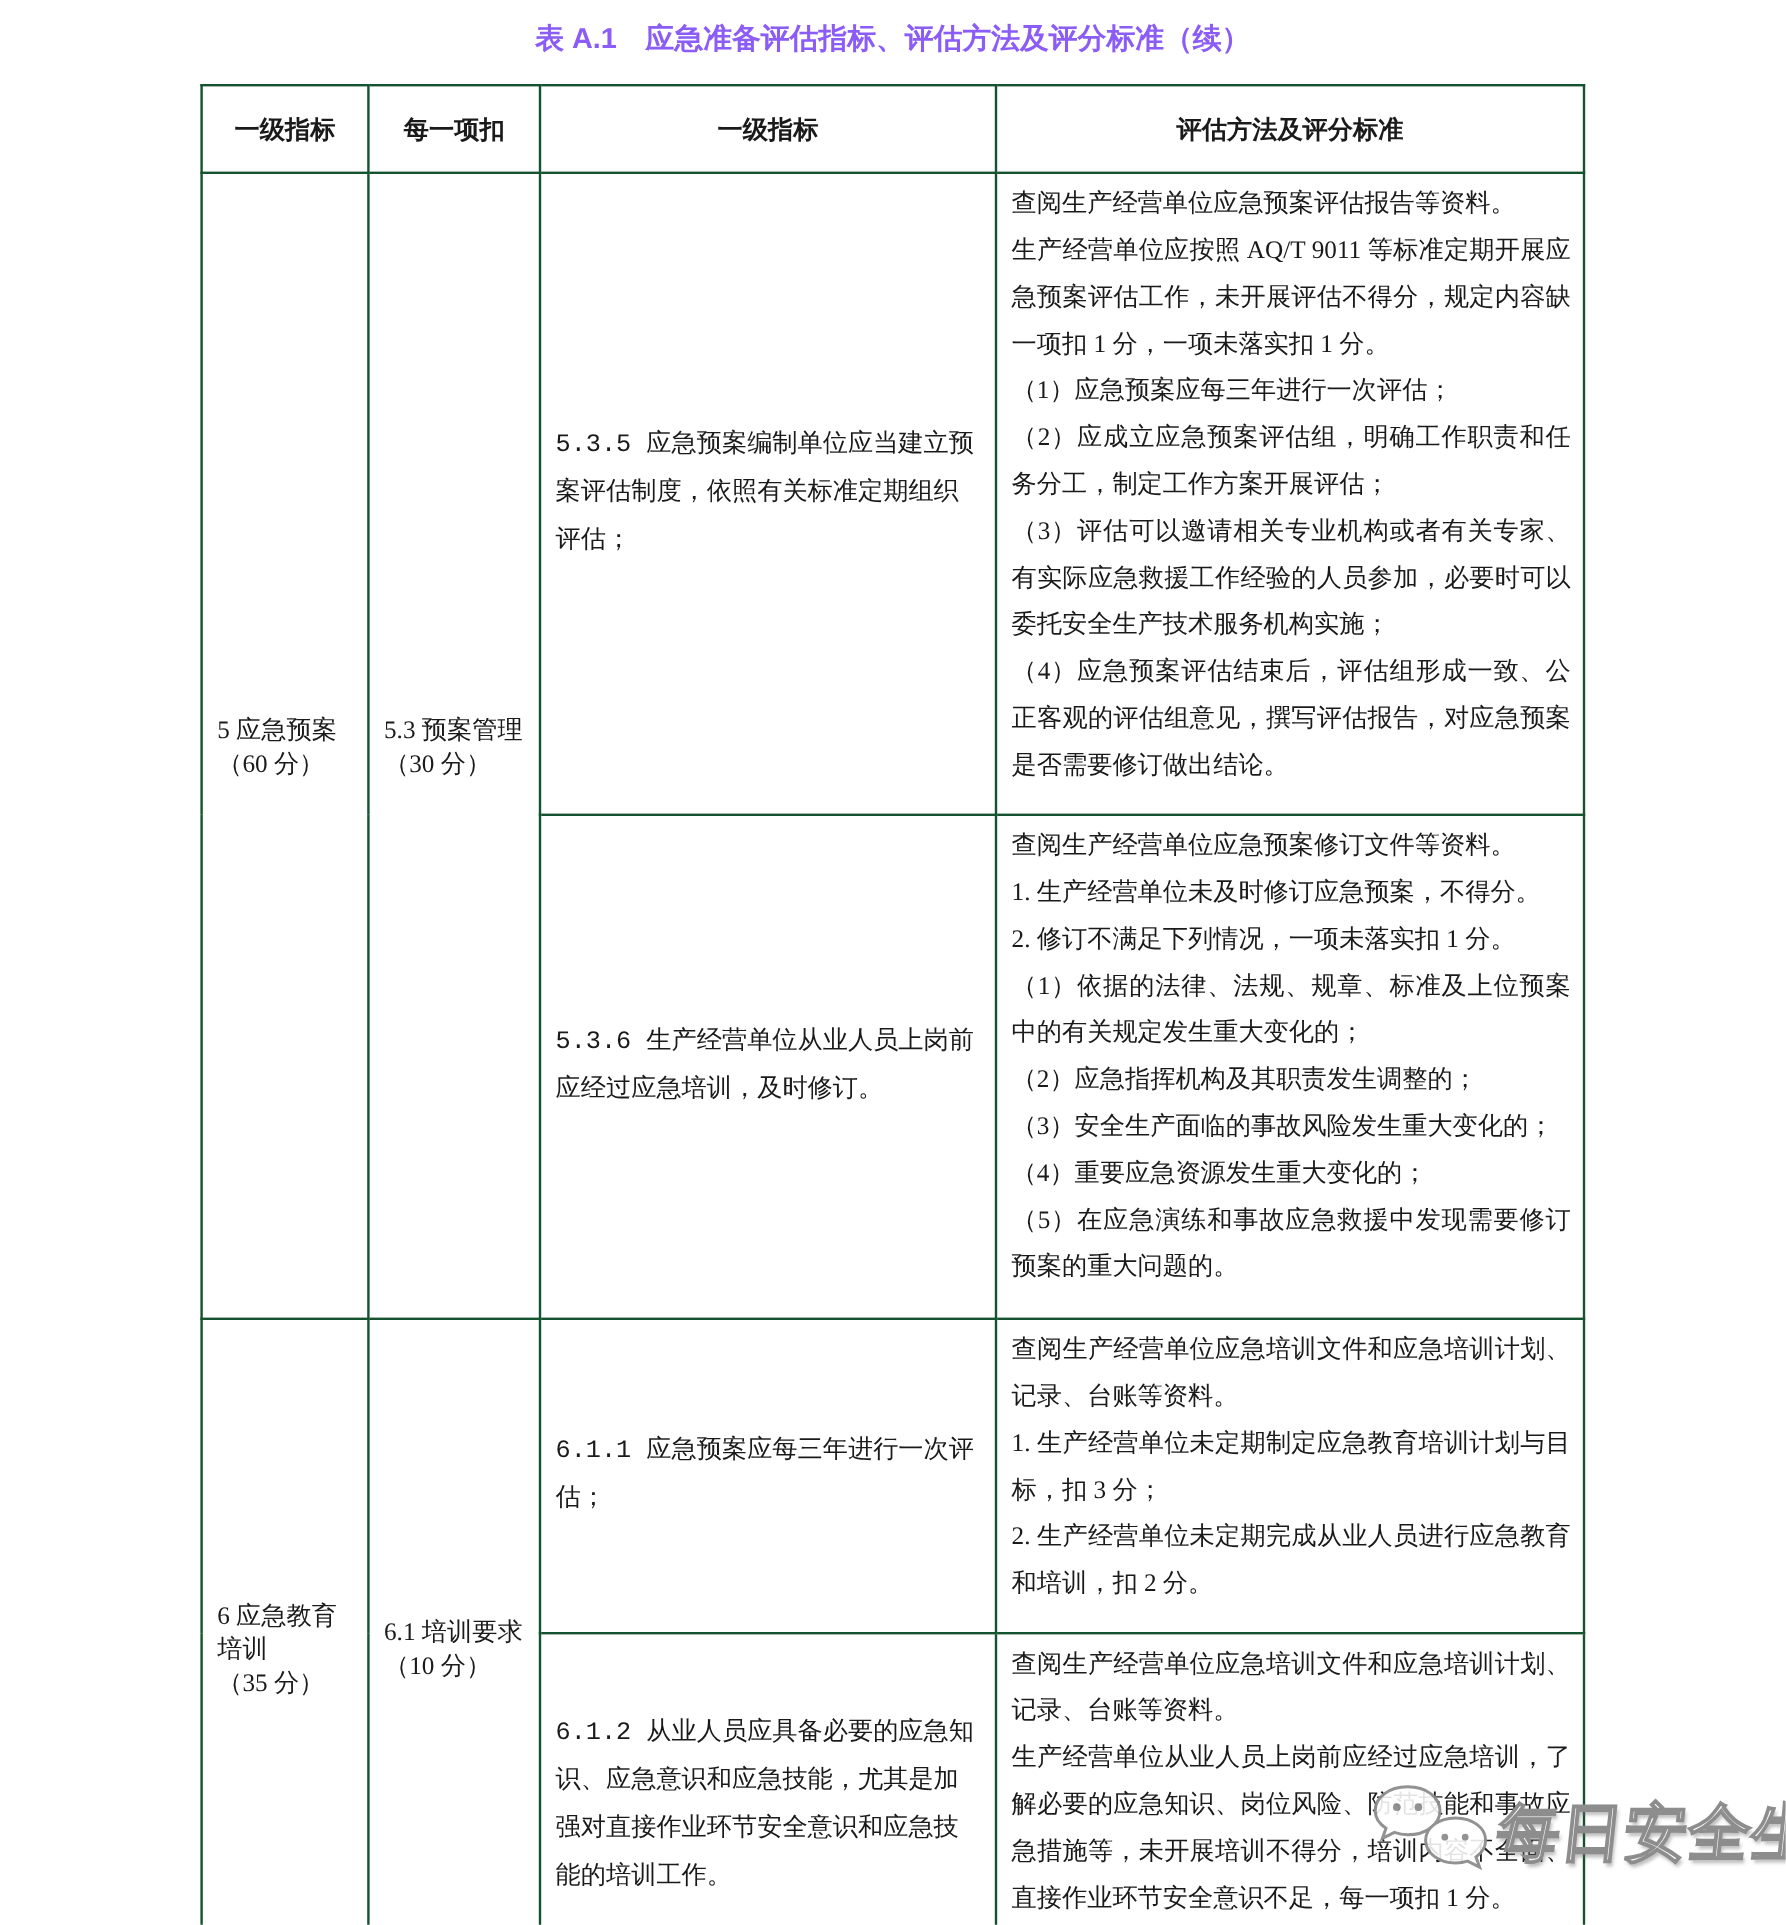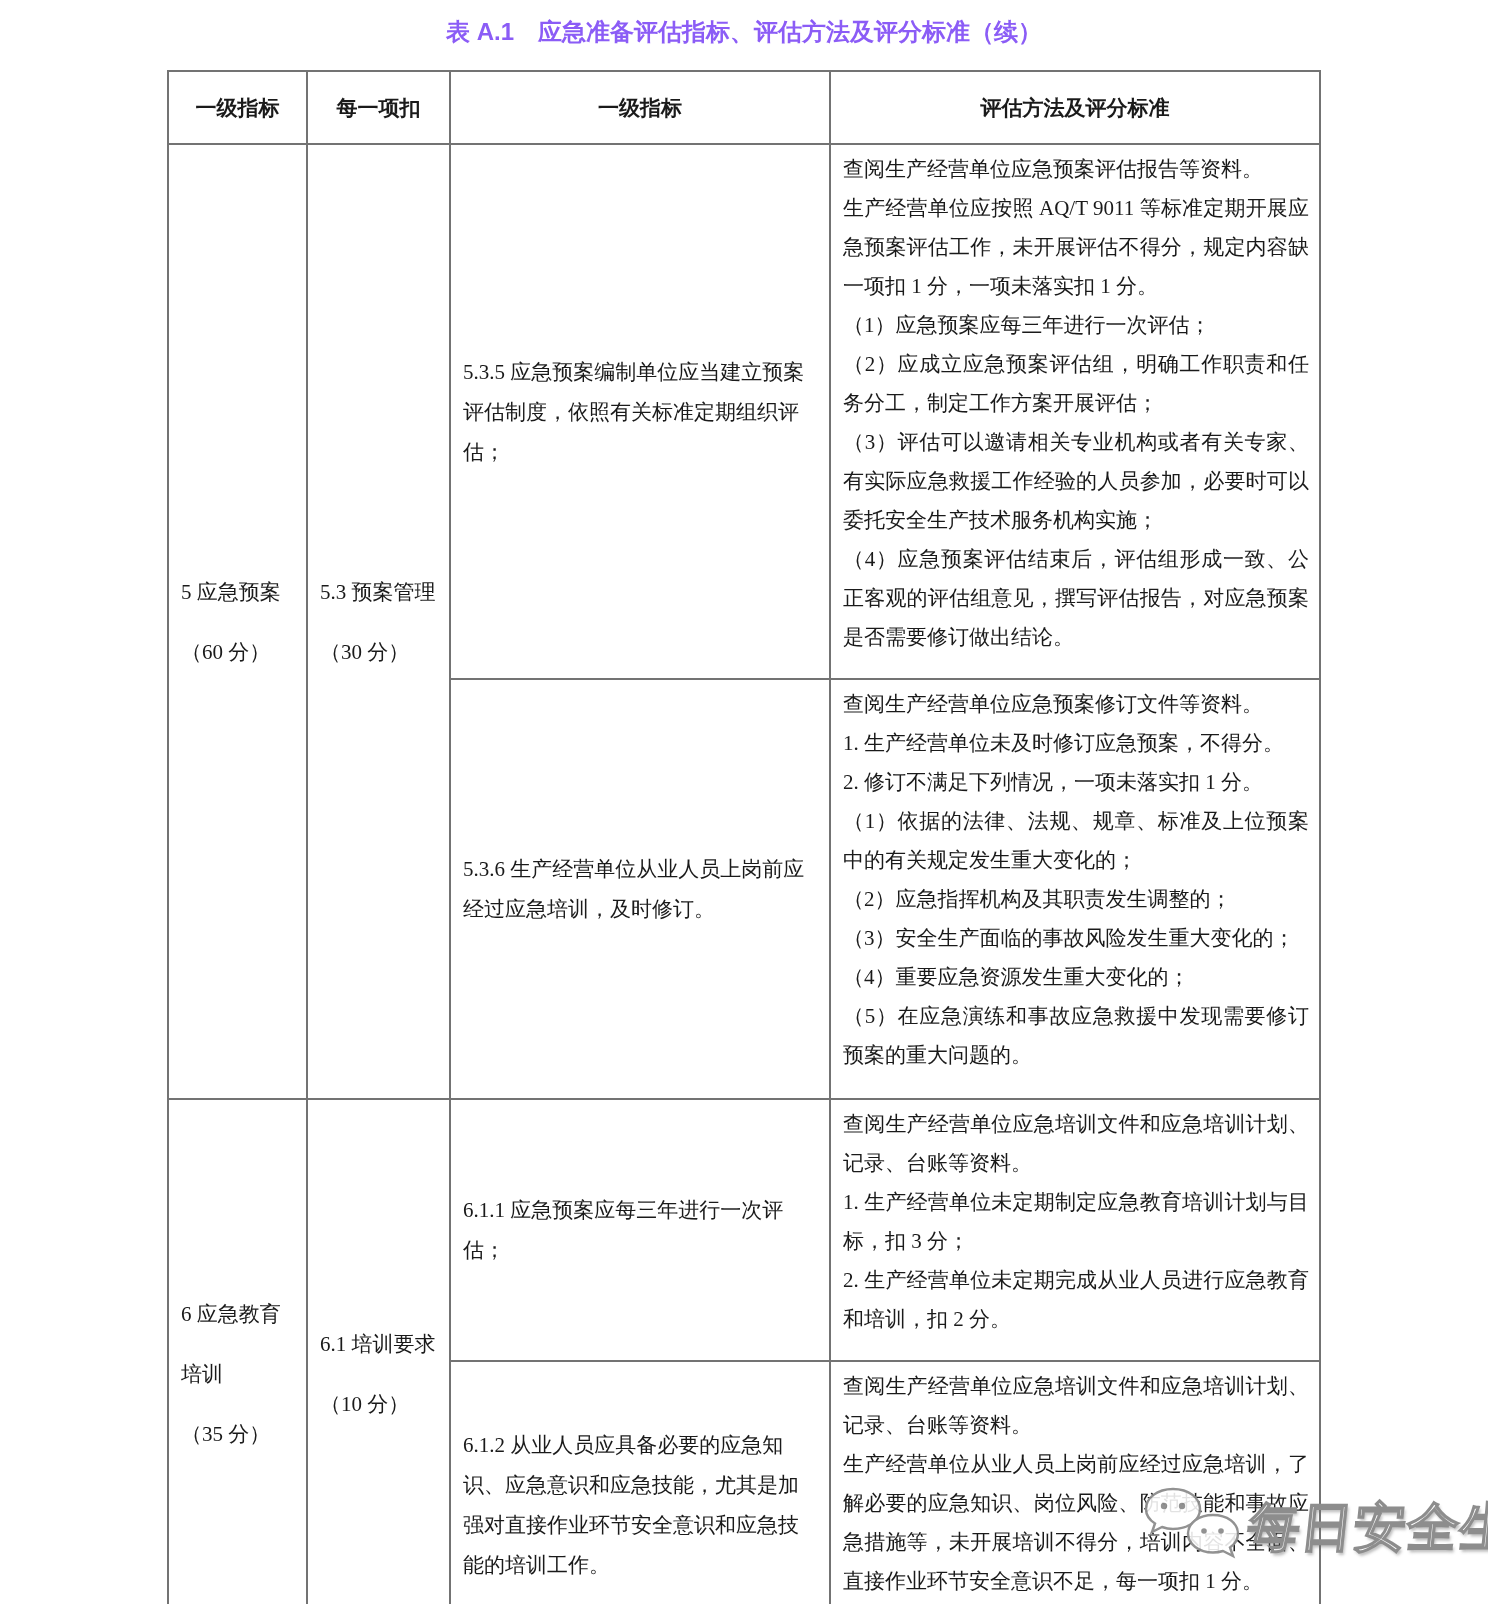--- a/index.html
+++ b/index.html
@@ -10,34 +10,34 @@
   }
   .page-title {
     text-align:center; padding-top:16px;
     font-family:"Liberation Sans","DejaVu Sans",sans-serif;
     font-weight:bold; font-size:24px; color:#8b5cf6;
   }
   table.eval-table {
     border-collapse:collapse; table-layout:fixed;
     width:1152px; margin:22px auto 0;
   }
-  .eval-table th, .eval-table td { border:2px solid #737373; box-sizing:border-box; }
+  .eval-table th, .eval-table td { border:2px solid #14532d; box-sizing:border-box; }
   .eval-table th {
     font-family:"Liberation Sans","DejaVu Sans",sans-serif;
     font-weight:bold; font-size:21px; height:73px;
     text-align:center; vertical-align:middle; background:#fff;
   }
   .eval-table td { font-size:21px; background:#fff; }
   td.lv1, td.lv2 {
     vertical-align:middle; padding:0 8px 0 12px;
-    line-height:60px; white-space:pre-line;border-radius:23px;
+    line-height:28px; white-space:pre-line;border-radius:23px;
   }
   td.lv3 {
     vertical-align:middle; padding:0 12px 0 12px;
-    line-height:40px; white-space:pre-line; text-align:left;
+    line-height:40px; white-space:pre-line; text-align:left;font-family:Liberation Mono, monospace;
   }
   td.method {
     vertical-align:top; padding:5px 10px 21px 12px;
     line-height:39px; white-space:pre-line; text-align:justify;
   }
   tr.h-a1 { height:493px; }
   tr.h-a2 { height:420px; }
   tr.h-b1 { height:235px; }
   tr.h-b2 { height:287px; }
 

